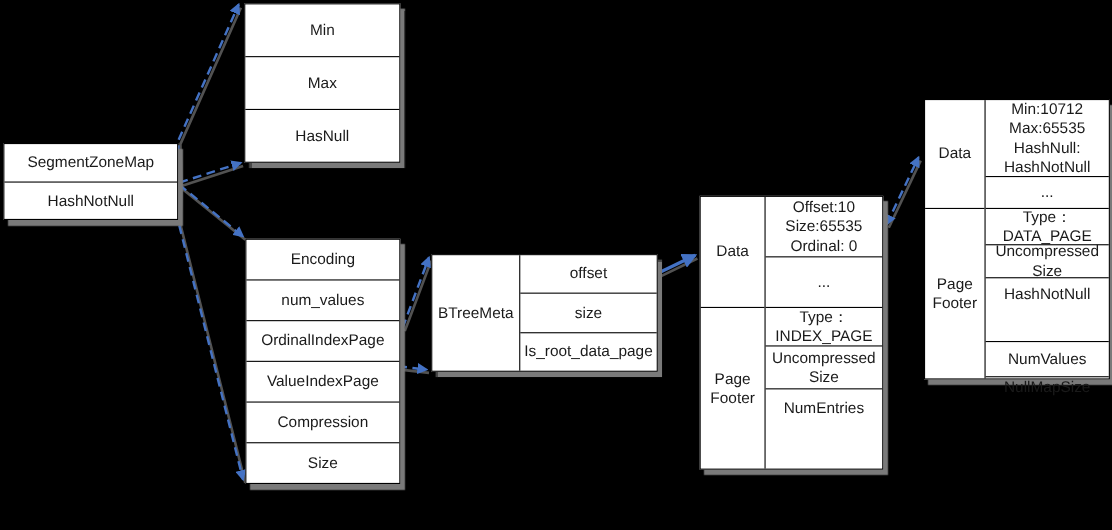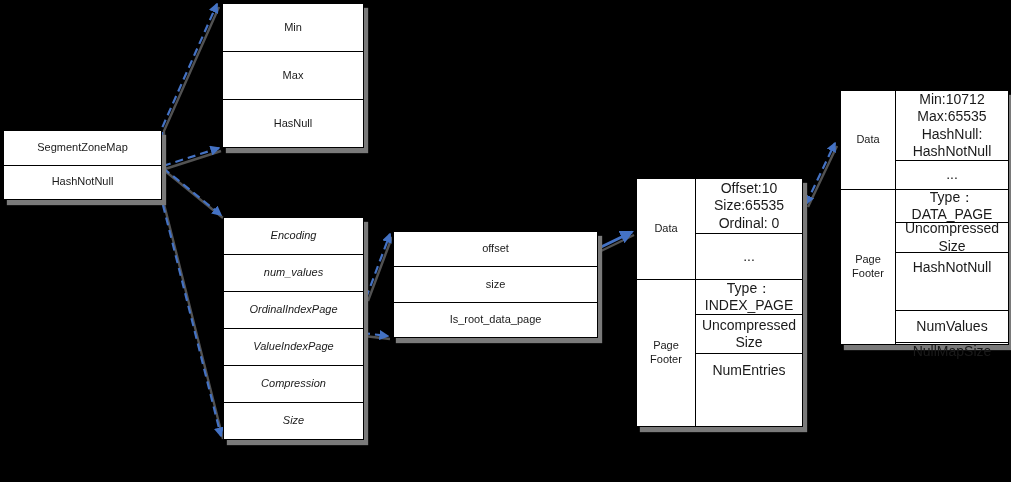--- a/index.html
+++ b/index.html
@@ -24,21 +24,21 @@
   .box{
     position:absolute;background:var(--box-fill);
     border:1.5px solid var(--box-border);
     box-shadow:4px 5px 1px var(--shadow-gray);
     display:flex;box-sizing:border-box;
   }
   .vstack{flex-direction:column;}
   .cell{
     display:flex;align-items:center;justify-content:center;
     text-align:center;white-space:pre-line;line-height:1.25;
-    font-size:11px;box-sizing:border-box;flex:0 0 auto;
+    font-size:14px;box-sizing:border-box;flex:0 0 auto;
   }
   .cell.grow{flex:1 1 auto;}
   .cell + .cell{border-top:1px solid var(--box-border);}
   .col{display:flex;flex-direction:column;box-sizing:border-box;}
   .col.right{border-left:1px solid var(--box-border);flex:1 1 auto;}
   .small{font-size:14px;}
 </style>
 </head>
 <body>
 
@@ -74,30 +74,33 @@
     <div class="cell grow">SegmentZoneMap</div>
     <div class="cell grow">HashNotNull</div>
   </div>
 
   <div class="box vstack" style="left:222px;top:3px;width:142px;height:145px;">
     <div class="cell grow">Min</div>
     <div class="cell grow">Max</div>
     <div class="cell grow">HasNull</div>
   </div>
 
-  <div class="box vstack" style="left:223px;top:217px;width:141px;height:223px;font-style:italic;">
+  <div class="box vstack" style="left:223px;top:217px;width:141px;height:223px;">
     <div class="cell grow">Encoding</div>
     <div class="cell grow">num_values</div>
     <div class="cell grow">OrdinalIndexPage</div>
     <div class="cell grow">ValueIndexPage</div>
     <div class="cell grow">Compression</div>
     <div class="cell grow">Size</div>
   </div>
 
   <div class="box" style="left:392px;top:231px;width:206px;height:107px;">
+    <div class="col" style="width:79px;">
+      <div class="cell grow">BTreeMeta</div>
+    </div>
     <div class="col right">
       <div class="cell grow">offset</div>
       <div class="cell grow">size</div>
       <div class="cell grow">Is_root_data_page</div>
     </div>
   </div>
 
   <div class="box" style="left:636px;top:178px;width:167px;height:249px;">
     <div class="col" style="width:58px;">
       <div class="cell" style="height:100px;">Data</div>

